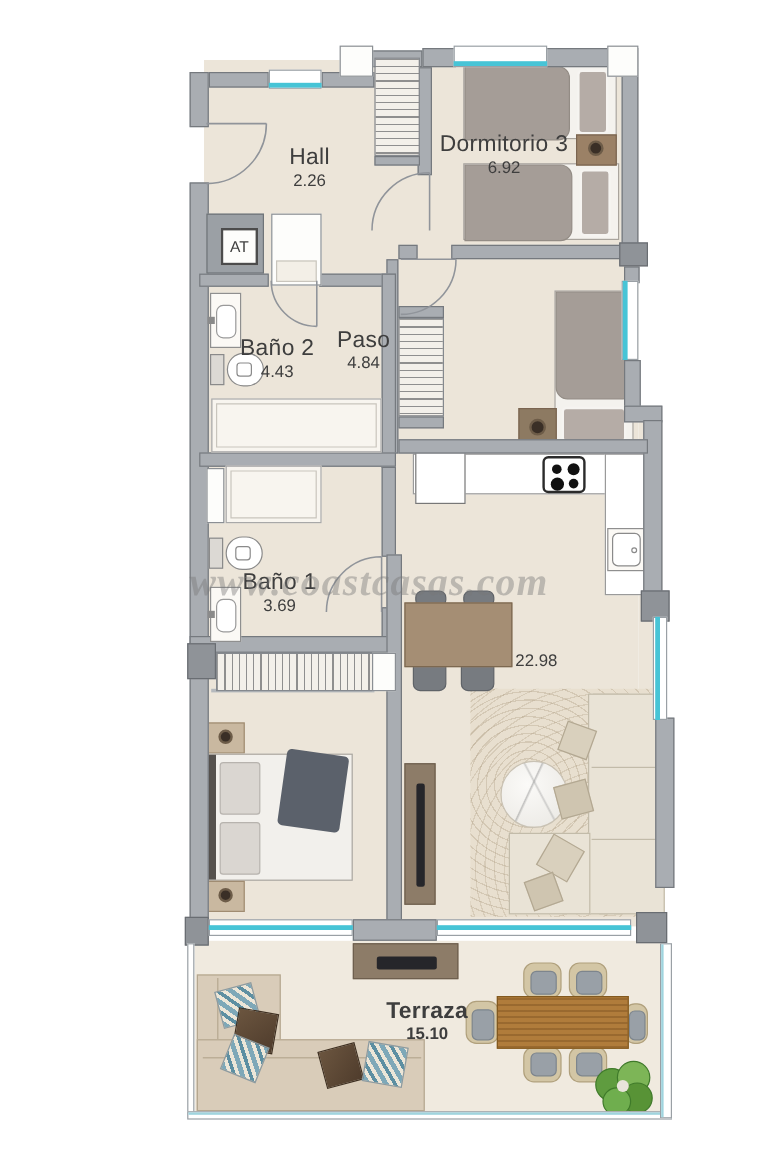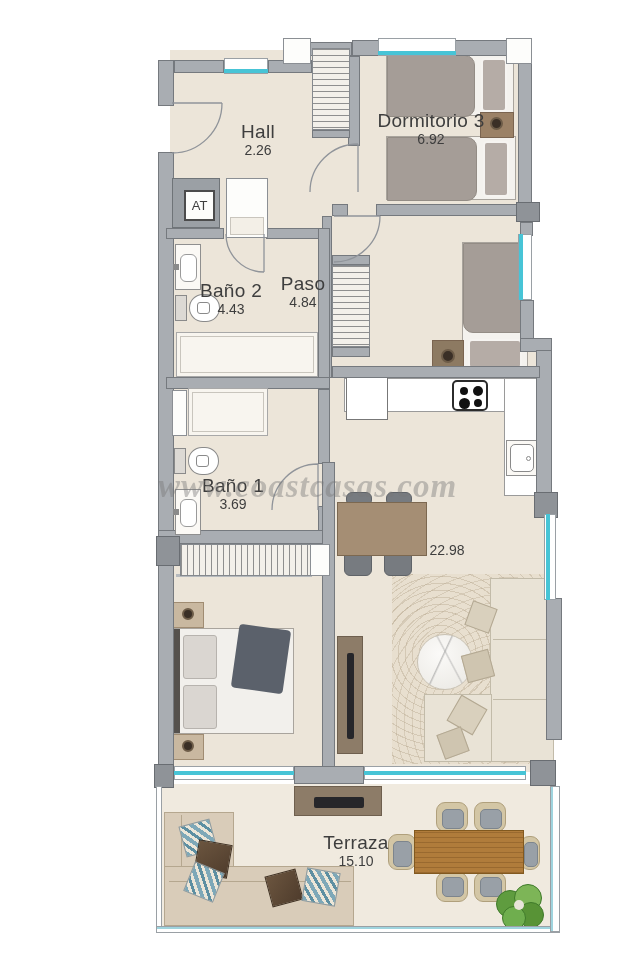--- a/index.html
+++ b/index.html
@@ -294,39 +294,39 @@
       <path d="M334,216 L380,216 M380,216 A46,46 0 0 1 334,262"></path>
       <path d="M264,234 L264,272 M264,272 A38,38 0 0 1 226,234"></path>
       <path d="M318,510 L318,464 M318,464 A46,46 0 0 0 272,510"></path>
     </g>
   </svg>
 
   <div class="room-label" style="left:258px;top:140px;">
     <div class="room-name">Hall</div>
     <div class="room-area">2.26</div>
   </div>
-  <div class="room-label" style="left:431px;top:129px;">
+  <div class="room-label" style="left:420px;top:129px;">
     <div class="room-name">Dormitorio 3</div>
     <div class="room-area">6.92</div>
   </div>
   <div class="room-label" style="left:231px;top:299px;">
     <div class="room-name">Baño 2</div>
     <div class="room-area">4.43</div>
   </div>
   <div class="room-label" style="left:303px;top:292px;">
     <div class="room-name">Paso</div>
     <div class="room-area">4.84</div>
   </div>
   <div class="room-label" style="left:233px;top:494px;">
     <div class="room-name">Baño 1</div>
     <div class="room-area">3.69</div>
   </div>
   <div class="room-label" style="left:447px;top:550px;">
     <div class="room-area">22.98</div>
   </div>
-  <div class="room-label" style="left:356px;top:851px;">
+  <div class="room-label" style="left:356px;top:851px;font-weight:bold;">
     <div class="room-name">Terraza</div>
     <div class="room-area">15.10</div>
   </div>
 
   <div class="watermark" style="left:158px;top:468px;">www.coastcasas.com</div>
 
 </div>
 
 </body></html>

